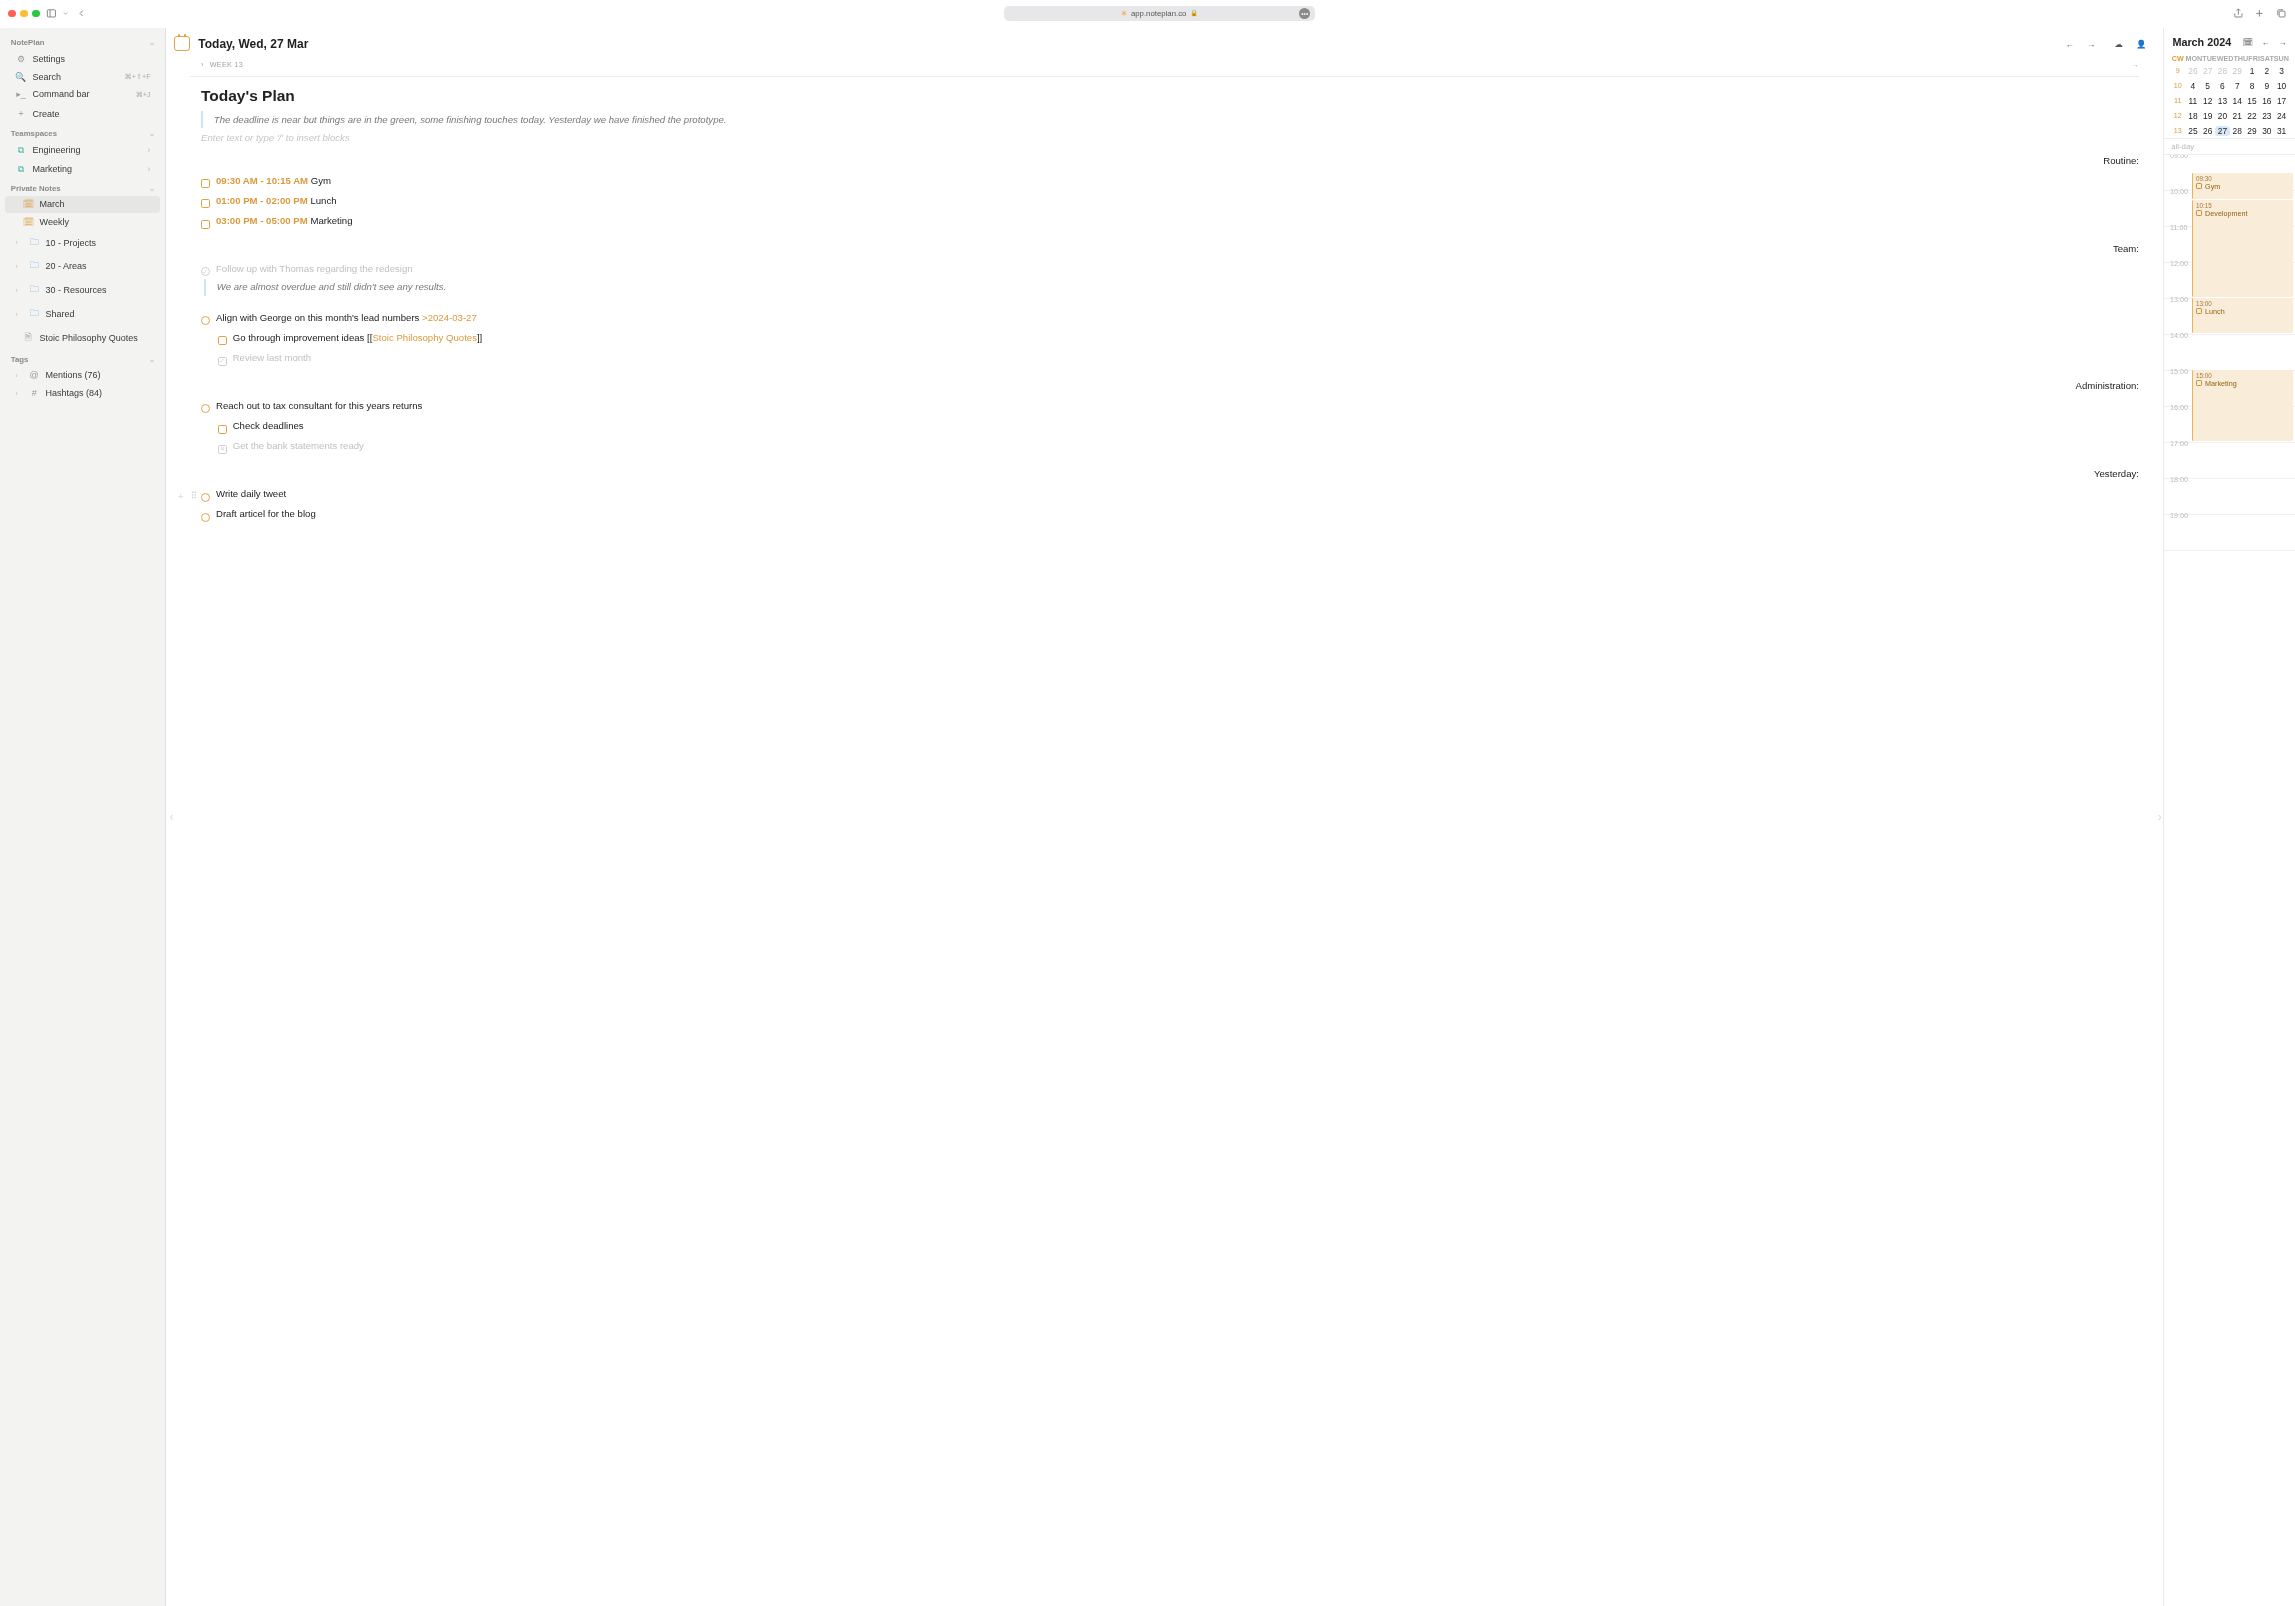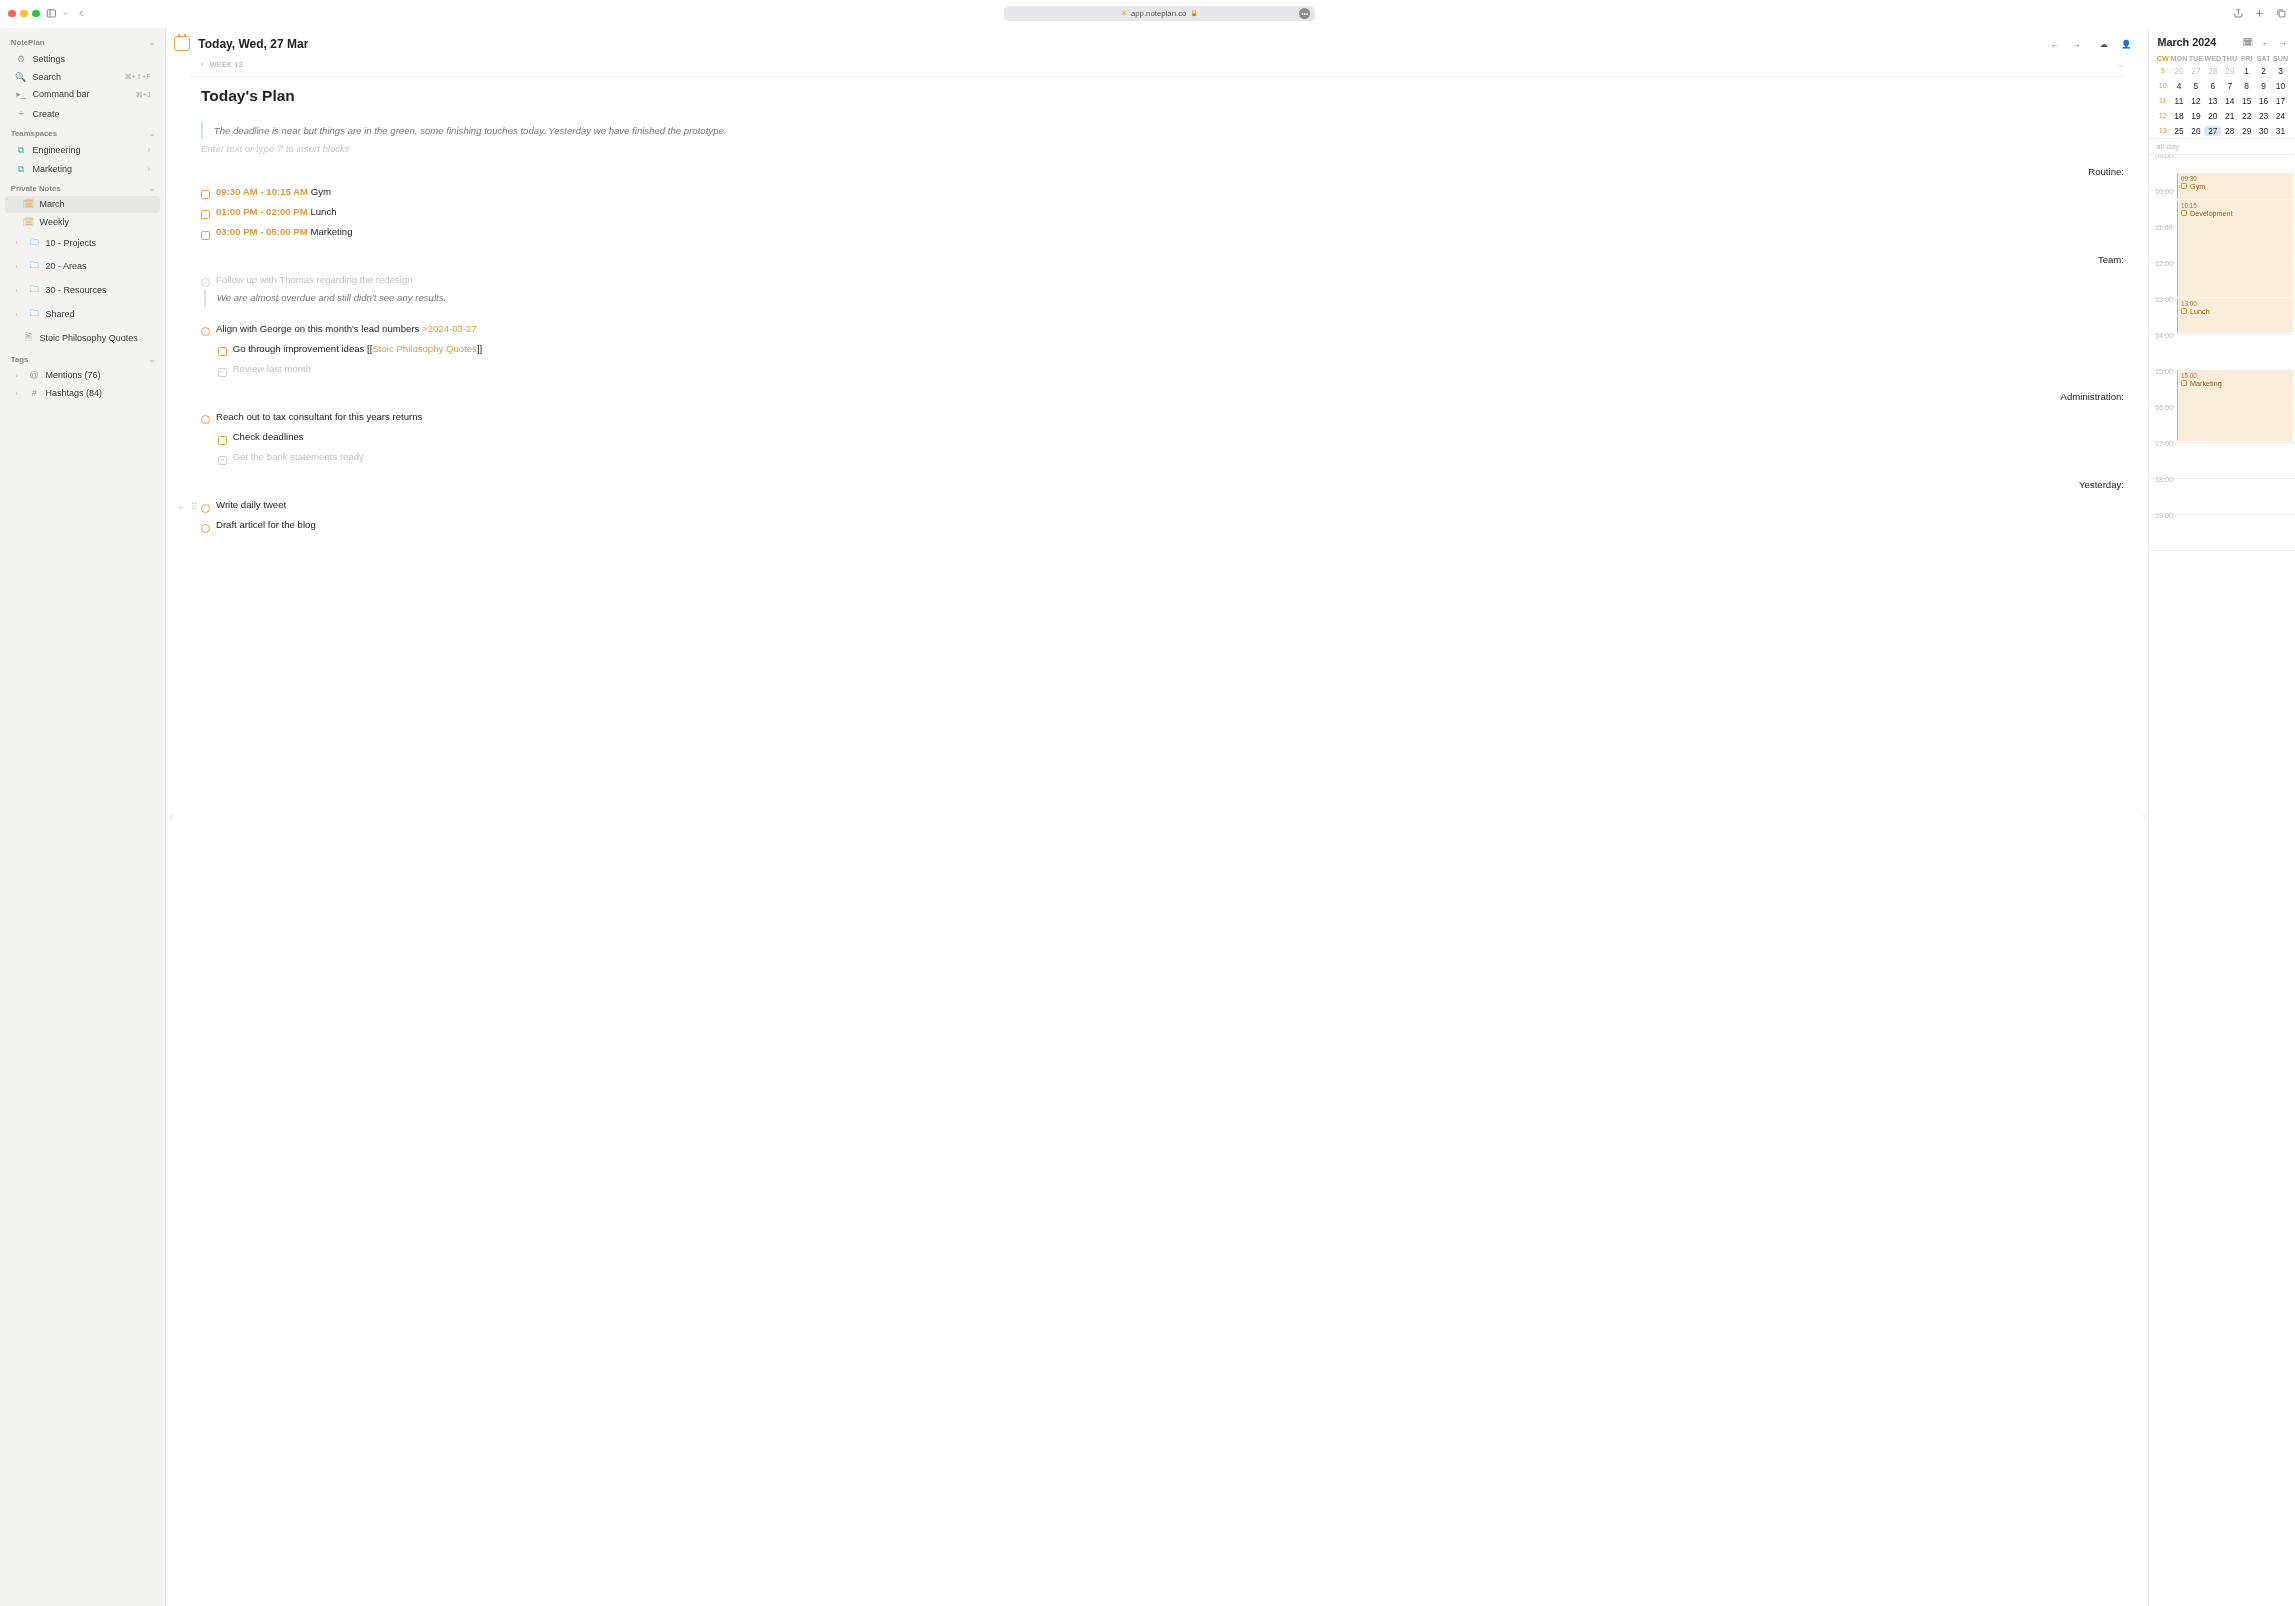--- a/index.html
+++ b/index.html
@@ -43,21 +43,21 @@
   .main-title{ font-size:12px; font-weight:700;}
   .main-header .nav-arrows{margin-left:auto; display:flex; gap:13px; color:#555;}
   .cloud-user{display:flex; gap:13px; color:#555; margin-left:10.8px;}
 
   .week-row{ display:flex; align-items:center; padding:4.8px 24px 7.2px 35px; color:#9e9e9e; font-size:7.2px; letter-spacing:0.3px;}
   .week-row .arrow-r{margin-left:auto;}
   .week-row::after{content:""; }
   .divider{ height:0.6px; background:#ececec; margin:0 24px;}
 
   .editor{ padding:10.8px 24px 24px 35px; overflow-y:auto; flex:1; position:relative;}
-  .editor h1{ font-size:15.5px; font-weight:800; margin-bottom:17px;}
+  .editor h1{ font-size:15.5px; font-weight:800; margin-bottom:6px;}
   .editor h3{ font-size:9.6px; font-weight:400; margin:12px 0 4.8px 0;text-align:right;}
   .quote{ border-left:2.4px solid #cfe3f7; padding:1.2px 0 1.2px 10.8px; color:#777; font-style:italic; font-size:9.6px; line-height:1.5; margin-bottom:3.6px;}
   .quote.inner{ margin-left:3px; }
   .placeholder{ color:#c6c6c4; font-style:italic; font-size:9.6px; margin:3.6px 0 2.4px 0;}
   .task-line{ display:flex; align-items:flex-end; gap:6px; padding:2.4px 0; font-size:9.6px; line-height:1.6;}
   .task-line.sub{ margin-left:16.7px;}
   .chk{ width:9px;height:9px; border:1.1px solid #e2a24a; border-radius:1.8px; flex-shrink:0; margin-top:2.4px;}
   .chk.square-amber{border-color:#e2a24a;}
   .chk.circle{ border-radius:50%;}
   .chk.sub-square{ border-color:#e2a24a;}
@@ -69,21 +69,21 @@
   .chk.cancel::after{content:"✕"; font-size:6px; position:absolute; left:1.2px; top:-0.6px; color:#cfcfcf;}
   .time-range{ color:#d99a3e; font-weight:600;}
   .date-link{ color:#d99a3e;}
   .wiki{ color:#d99a3e;}
   .done-text{ color:#c0c0be;}
   .row-gutter{position:absolute; left:8.4px; display:flex; gap:4.8px; color:#cfcfcd;}
   .side-nav-btn{ position:absolute; top:50%; transform:translateY(-50%); color:#dcdcdc; font-size:12px;}
   .side-nav-btn.left{left:3.6px;} .side-nav-btn.right{right:1.2px;}
 
   
-  .calpanel{ width:147px; border-left:0.6px solid #e9e9e7; display:flex; flex-direction:column; }
+  .calpanel{ width:132px; border-left:0.6px solid #e9e9e7; display:flex; flex-direction:column; }
   .cal-head{ display:flex; align-items:center; padding:8.4px 8.4px 4.8px 8.4px;}
   .cal-head h2{ font-size:10.8px; font-weight:700;}
   .cal-head .icons{ margin-left:auto; display:flex; gap:8.4px; color:#555;}
   .dow-row, .date-row{ display:grid; grid-template-columns: 15.5px repeat(7,1fr); text-align:center; font-size:7.2px; padding:1.2px 6px;}
   .dow-row{ color:#aaa; font-weight:600;}
   .dow-row .cw{ color:#d99a3e;}
   .date-row{ font-size:8.4px; padding:2.4px 6px;}
   .date-row .wk{ color:#d99a3e; font-size:7.2px;}
   .date-row .dim{ color:#c6c6c4;}
   .date-row .today{ background:#d7e8f8; border-radius:3.6px;}

